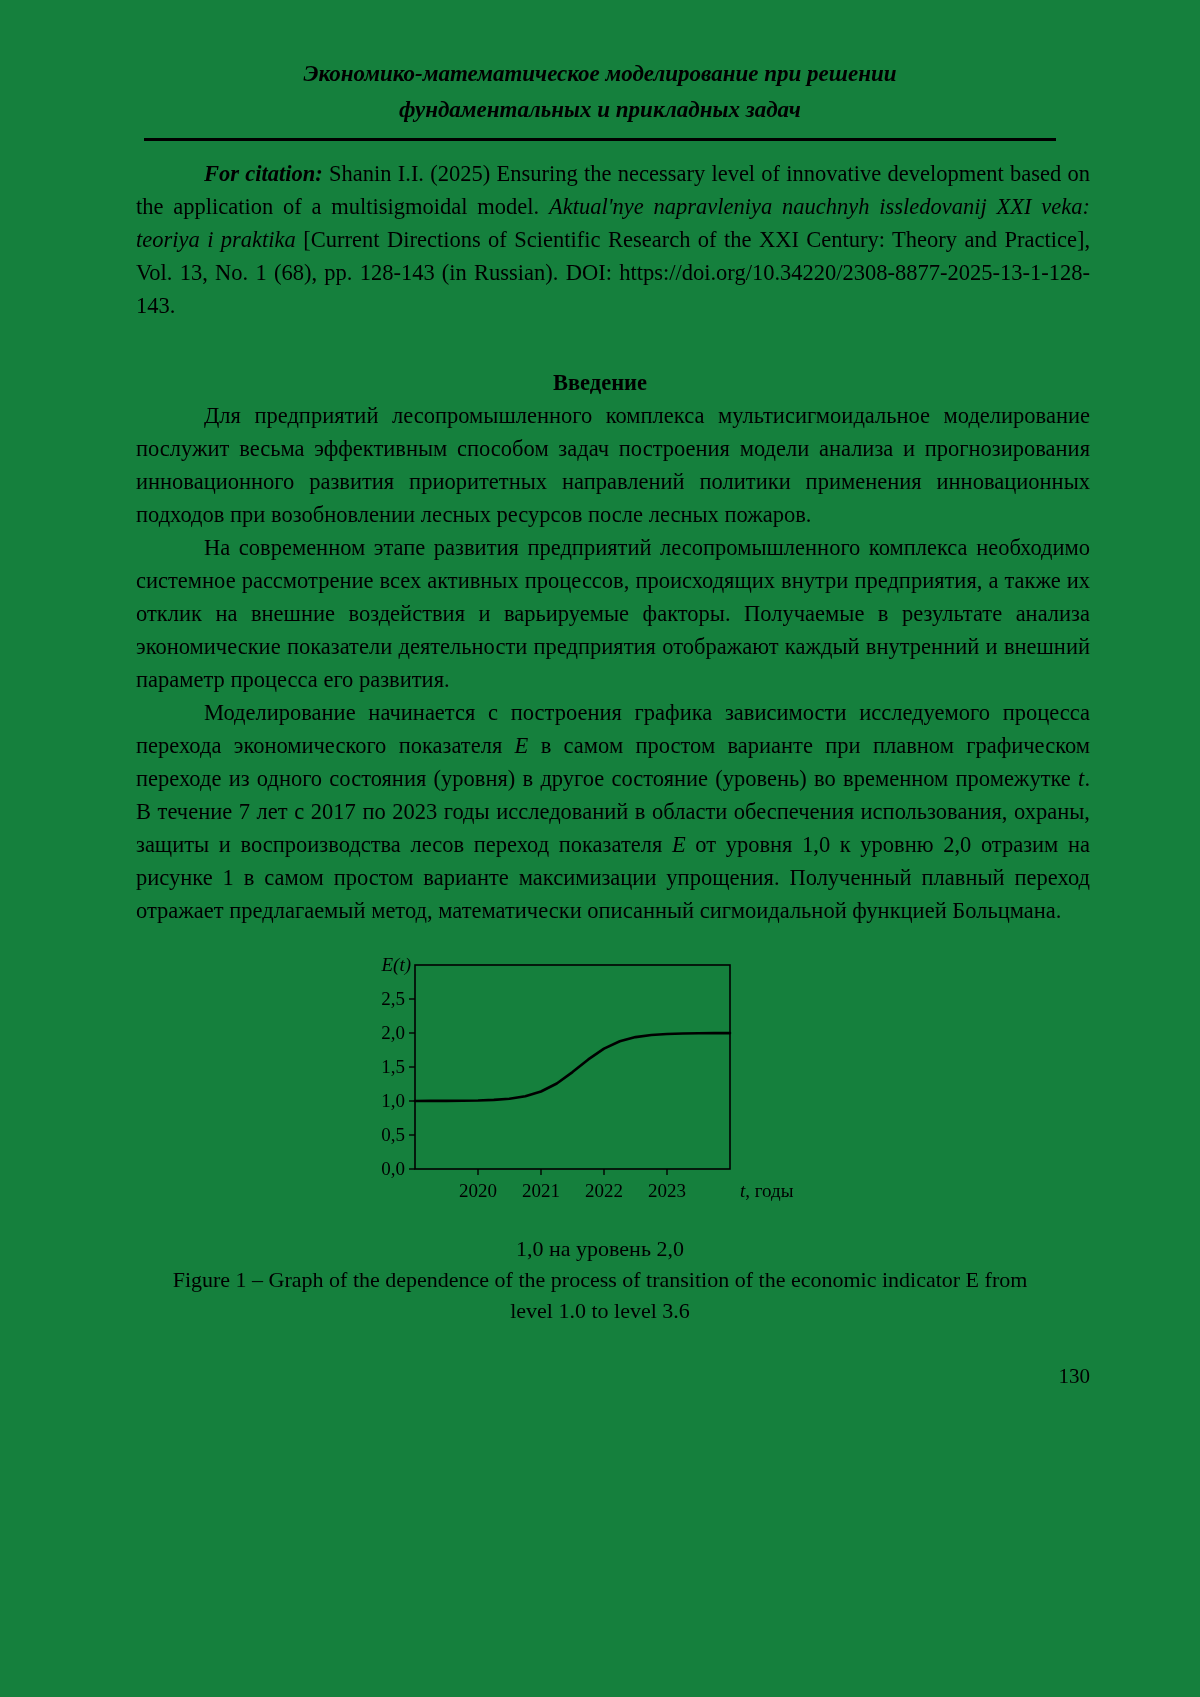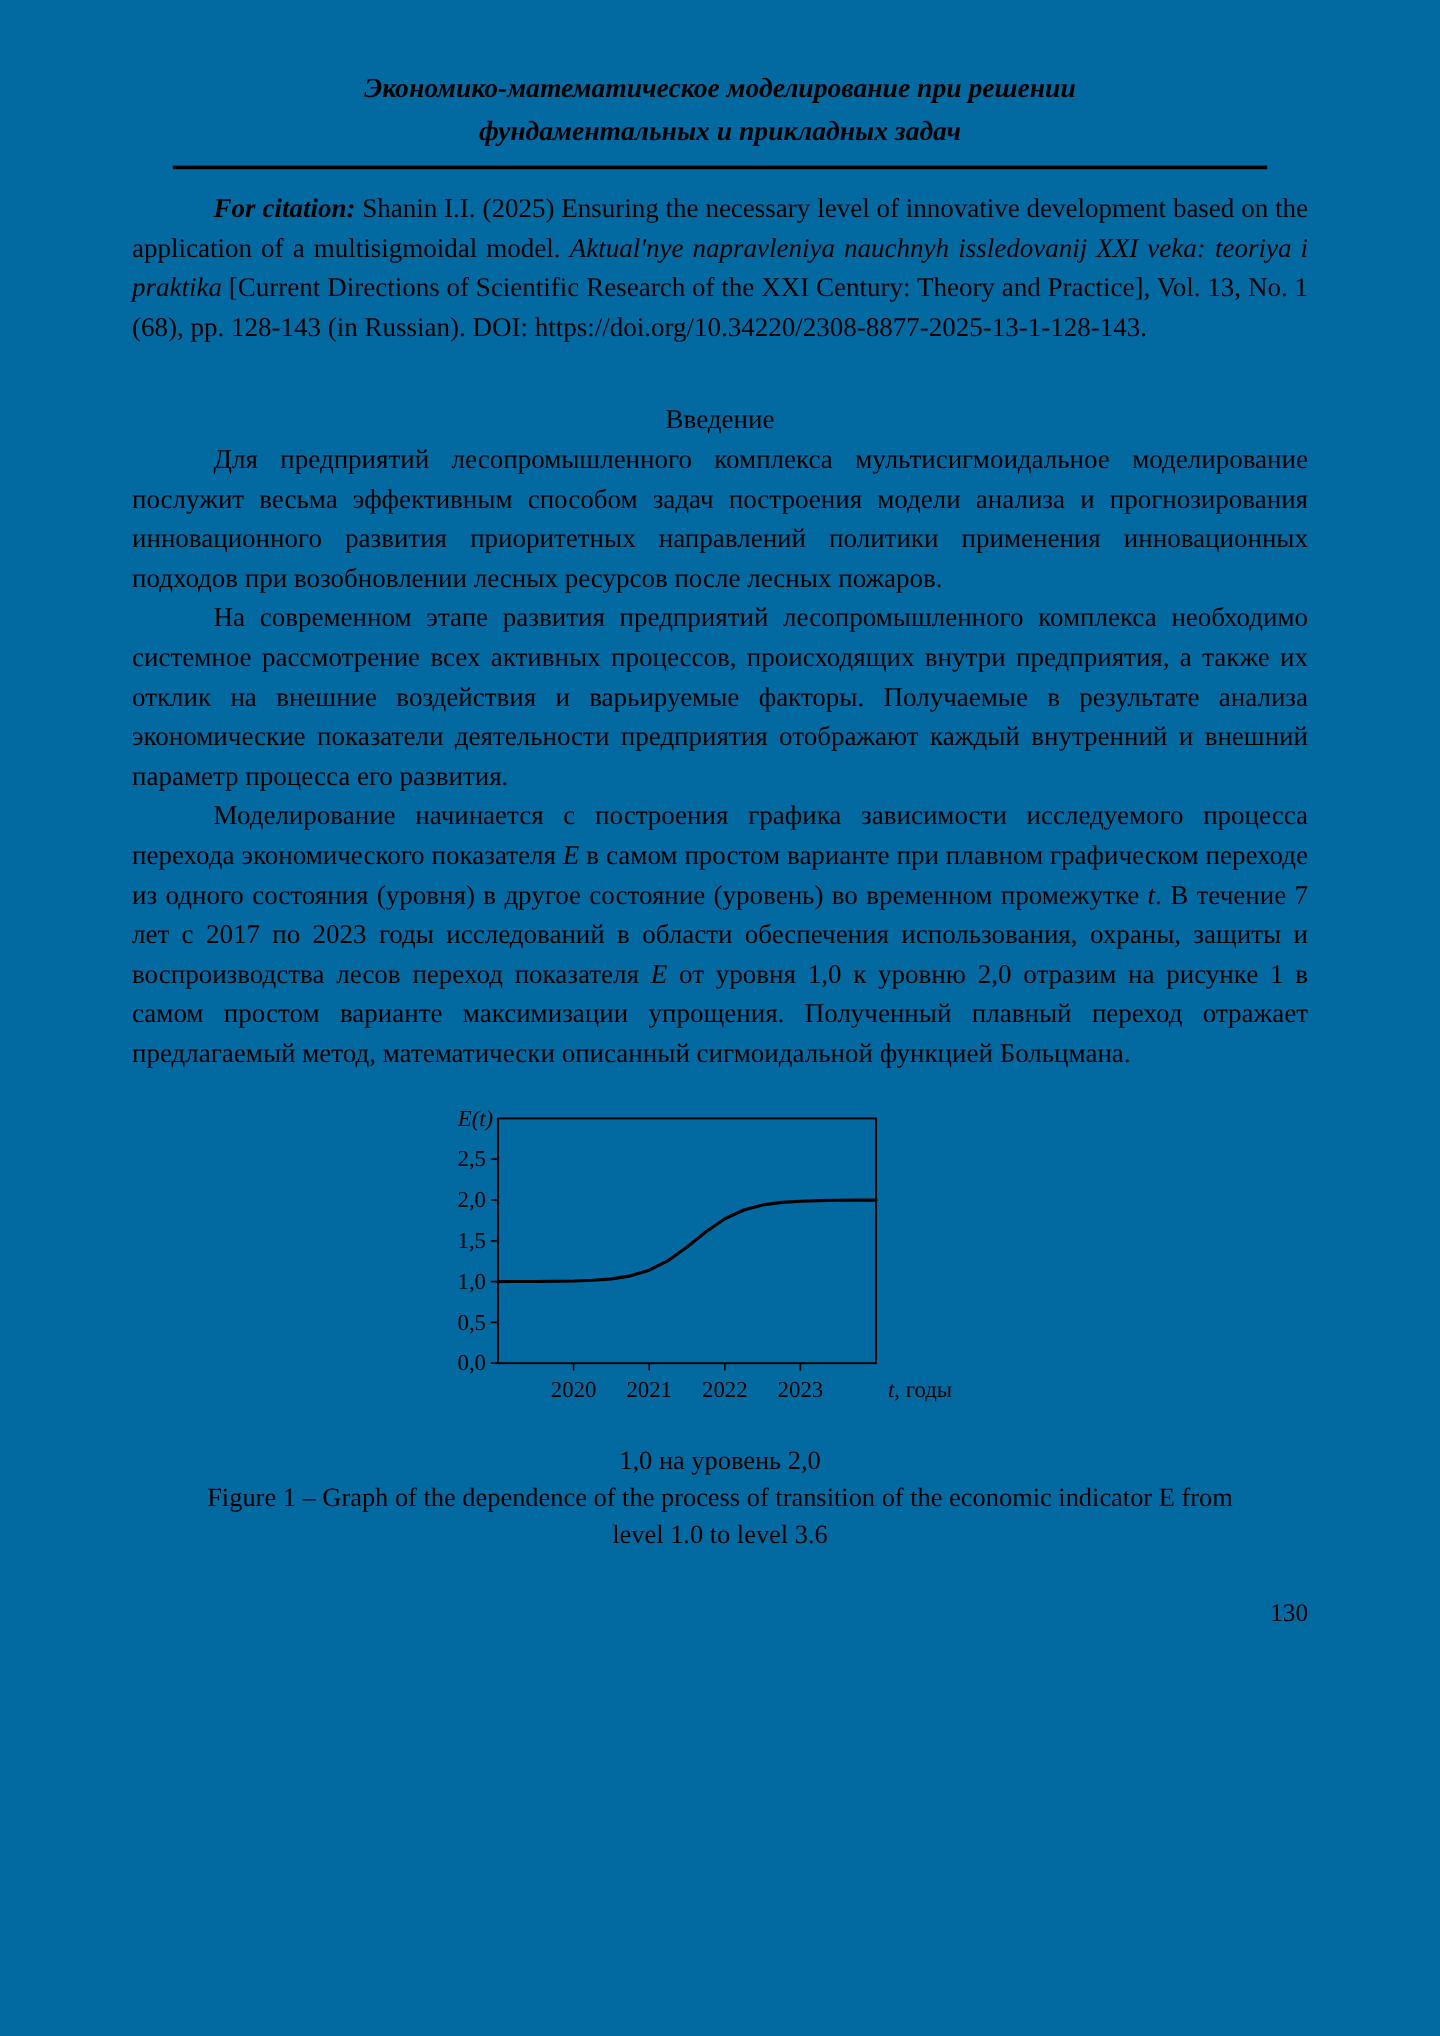--- a/index.html
+++ b/index.html
@@ -1,30 +1,30 @@
 <!DOCTYPE html>
 <html lang="ru"><head>
 <meta charset="utf-8">
 <style>
   * { margin: 0; padding: 0; box-sizing: border-box; }
   html, body { background: #ffffff; }
   .page {
-    width: 1200px; height: 1697px; background: #0369a1; color: #000000;
+    width: 1200px; height: 1697px; background: #15803d; color: #000000;
     font-family: "Liberation Serif", serif;
     position: relative; padding-top: 56px; overflow: hidden;
     margin: 0 auto;
   }
   .hdr { font-size: 23px; font-weight: bold; font-style: italic; text-align: center; line-height: 36px; }
   .rule { width: 912px; margin: 10px auto 0; border-top: 3px solid #000; height: 0; }
   .content { width: 980px; margin: 0 auto; }
-  .content p { font-size: 22.5px; line-height: 33px; text-align: justify; text-indent: 68px; }
+  .content p { font-size: 22.5px; line-height: 33px; text-align: justify; text-indent: 68px; margin-left: 26px; }
   .cite { margin-top: 16px; }
   .bi { font-weight: bold; font-style: italic; }
   .it { font-style: italic; }
-  .heading { font-size: 22.5px; font-weight: normal; text-align: center; margin-top: 44px; line-height: 33px; }
+  .heading { font-size: 22.5px; font-weight: bold; text-align: center; margin-top: 44px; line-height: 33px; }
   .p-cont { text-align-last: justify; }
   .p-after-fig { margin-top: 42px; }
   .chart { margin: 26px 0 0 245px; width: 470px; }
   svg text { font-family: "Liberation Serif", serif; fill: #000; }
   .caption { font-size: 22px; line-height: 31px; text-align: center; margin-top: 20px; }
   .pagenum { font-size: 21px; text-align: right; margin-top: 38px; }
 </style>
 </head>
 <body>
 

